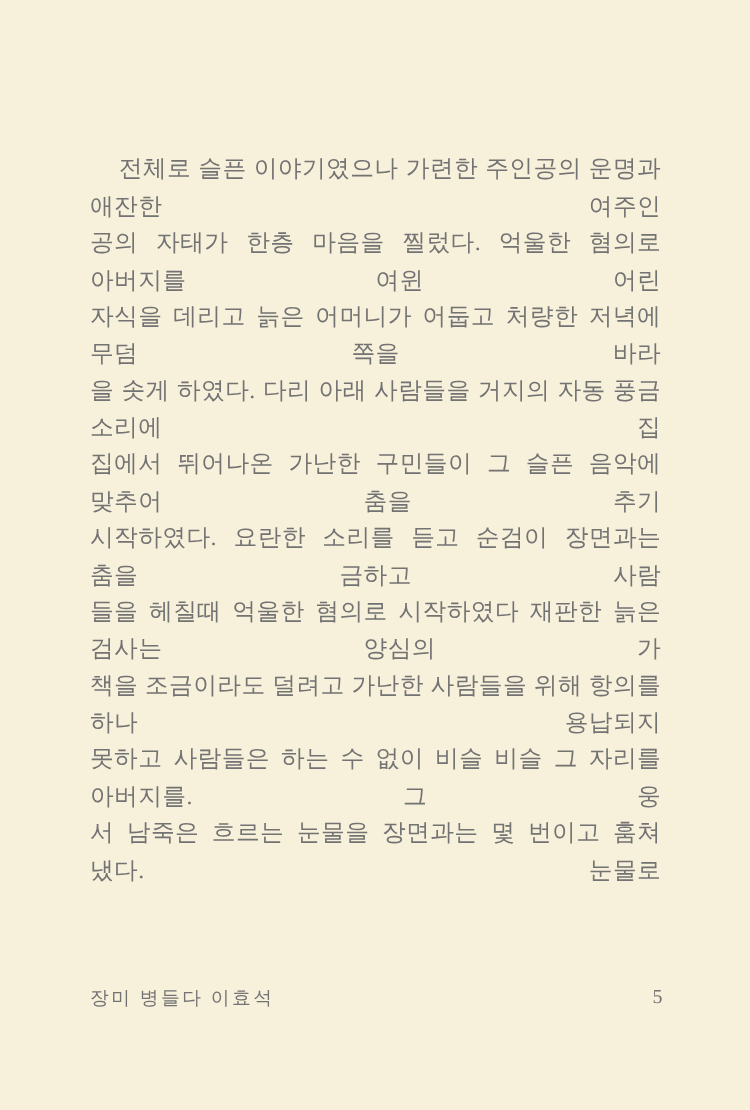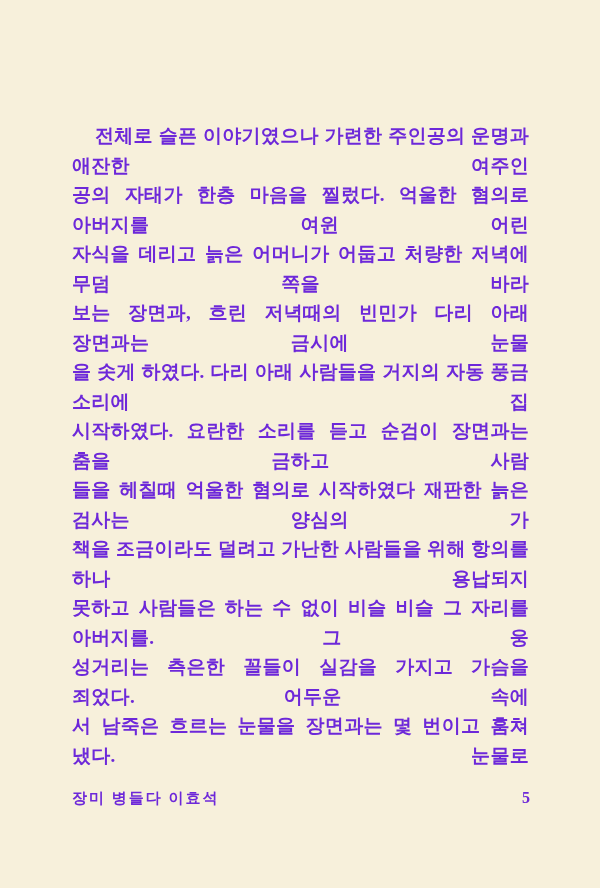--- a/index.html
+++ b/index.html
@@ -44,33 +44,32 @@
     font-size: 15px;
     letter-spacing: 2px;
   }
   .page-number {
     font-size: 16px;
   }
 </style>
 </head>
 <body>
 
-<div class="page" style="background: rgb(247, 240, 219); color: #6d28d9; font-weight: bold;">
+<div class="page" style="background: rgb(247, 240, 219); color: #737373;">
   <div class="text-block">
       <div class="paragraph">
         <div class="line indent">전체로 슬픈 이야기였으나 가련한 주인공의 운명과 애잔한 여주인</div>
         <div class="line">공의 자태가 한층 마음을 찔렀다. 억울한 혐의로 아버지를 여윈 어린</div>
         <div class="line">자식을 데리고 늙은 어머니가 어둡고 처량한 저녁에 무덤 쪽을 바라</div>
-        <div class="line">보는 장면과, 흐린 저녁때의 빈민가 다리 아래 장면과는 금시에 눈물</div>
         <div class="line">을 솟게 하였다. 다리 아래 사람들을 거지의 자동 풍금 소리에 집</div>
+        <div class="line">집에서 뛰어나온 가난한 구민들이 그 슬픈 음악에 맞추어 춤을 추기</div>
         <div class="line">시작하였다. 요란한 소리를 듣고 순검이 장면과는 춤을 금하고 사람</div>
         <div class="line">들을 헤칠때 억울한 혐의로 시작하였다 재판한 늙은 검사는 양심의 가</div>
         <div class="line">책을 조금이라도 덜려고 가난한 사람들을 위해 항의를 하나 용납되지</div>
         <div class="line">못하고 사람들은 하는 수 없이 비슬 비슬 그 자리를 아버지를. 그 웅</div>
-        <div class="line">성거리는 측은한 꼴들이 실감을 가지고 가슴을 죄었다. 어두운 속에</div>
         <div class="line">서 남죽은 흐르는 눈물을 장면과는 몇 번이고 훔쳐 냈다. 눈물로</div>
       </div>
     </div>
   <div class="footer">
     <span class="footer-title">장미 병들다 이효석</span>
     <span class="page-number">5</span>
   </div>
 </div>
 
 </body></html>

